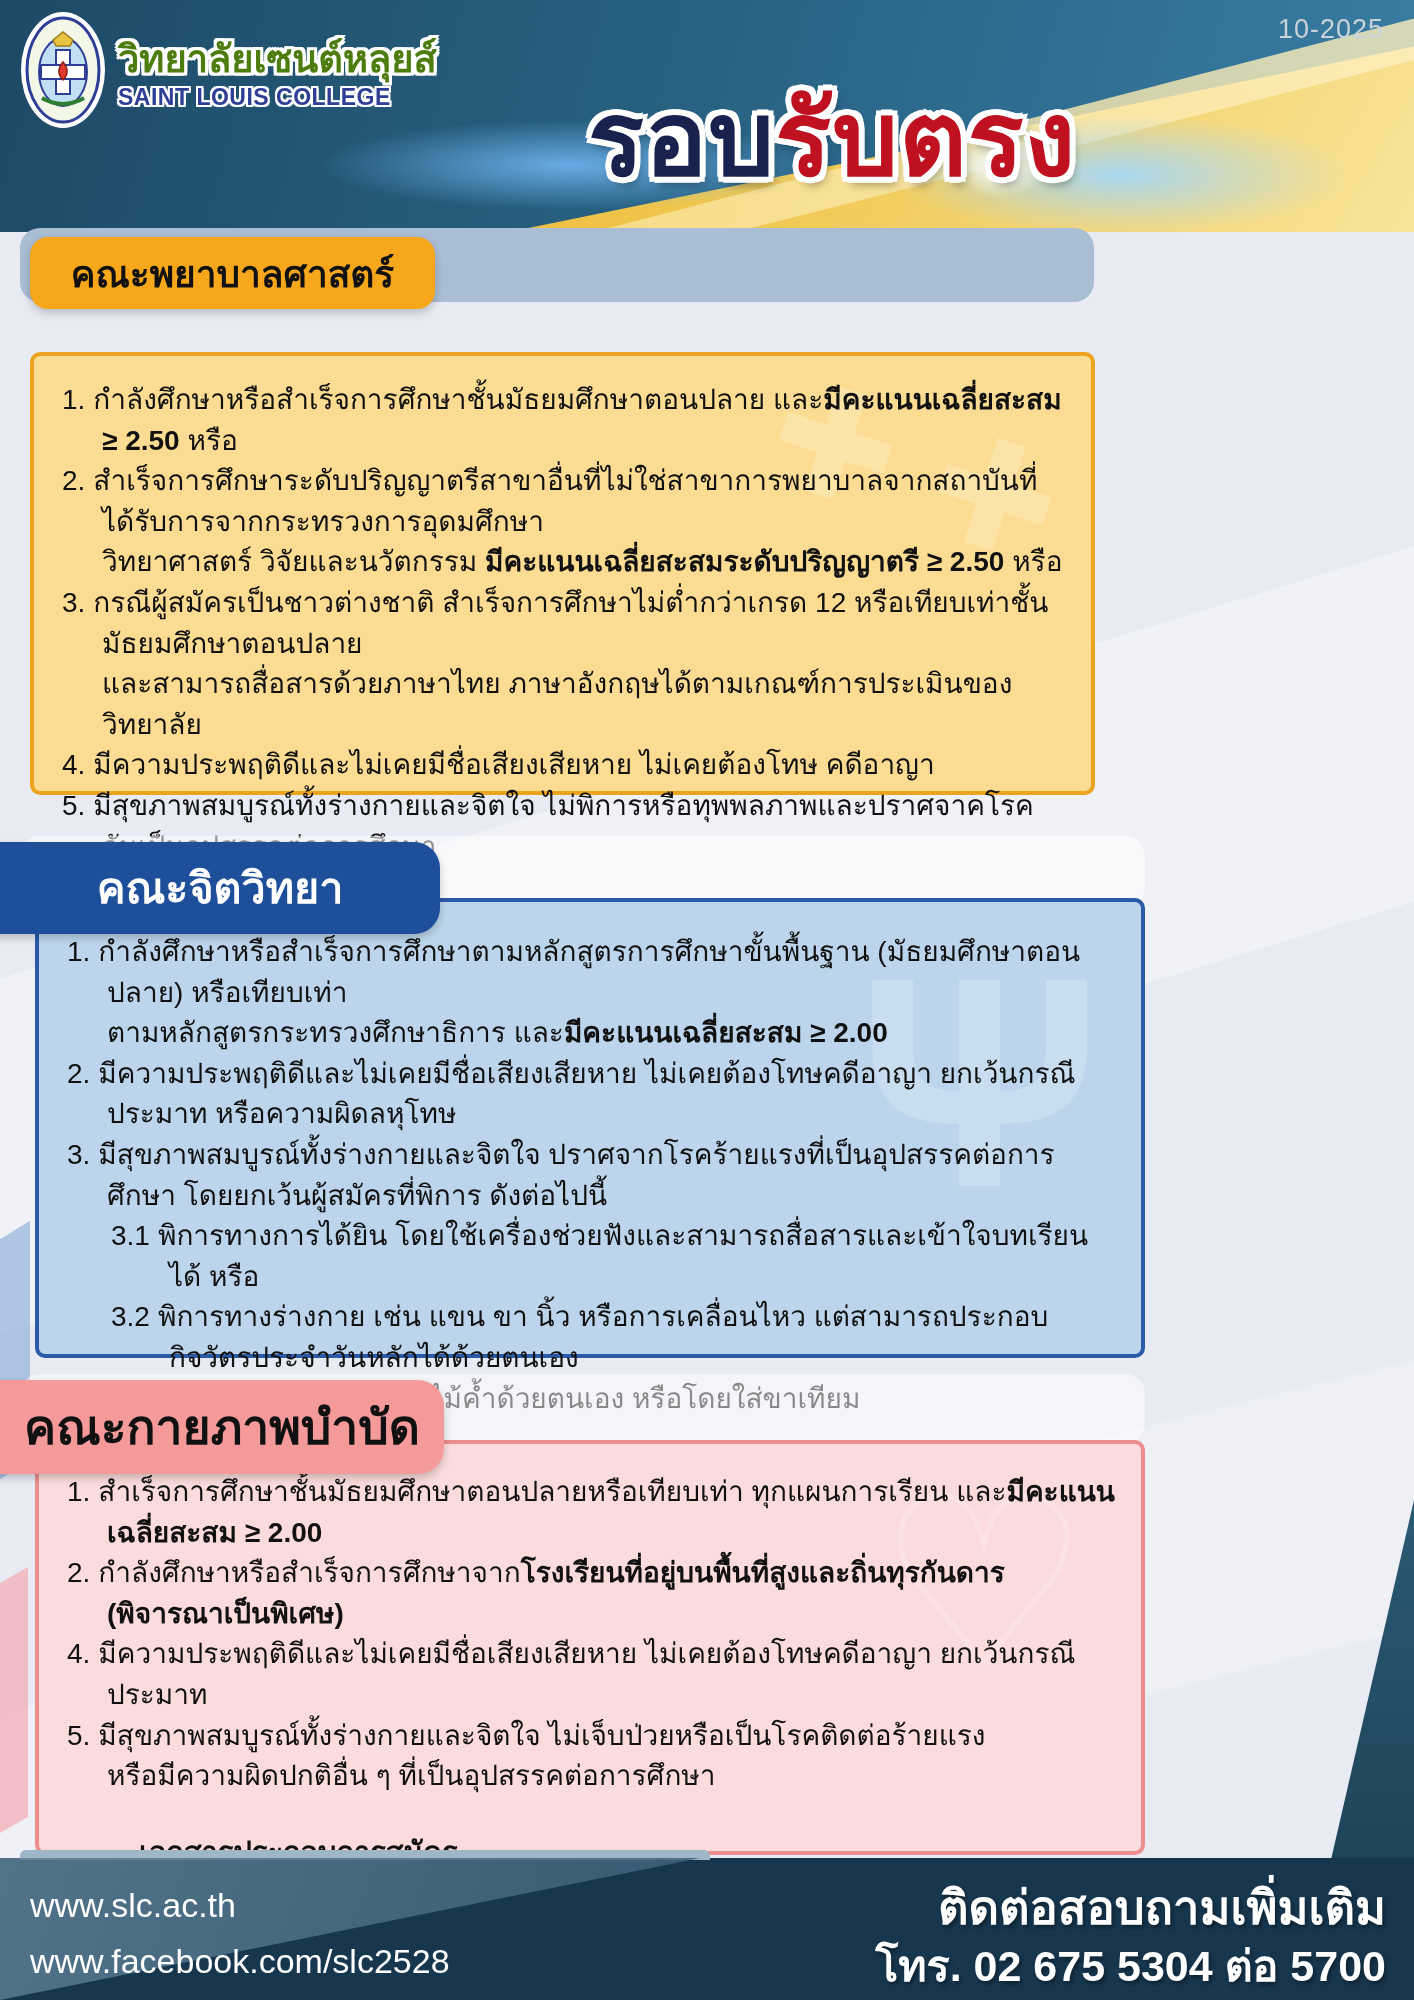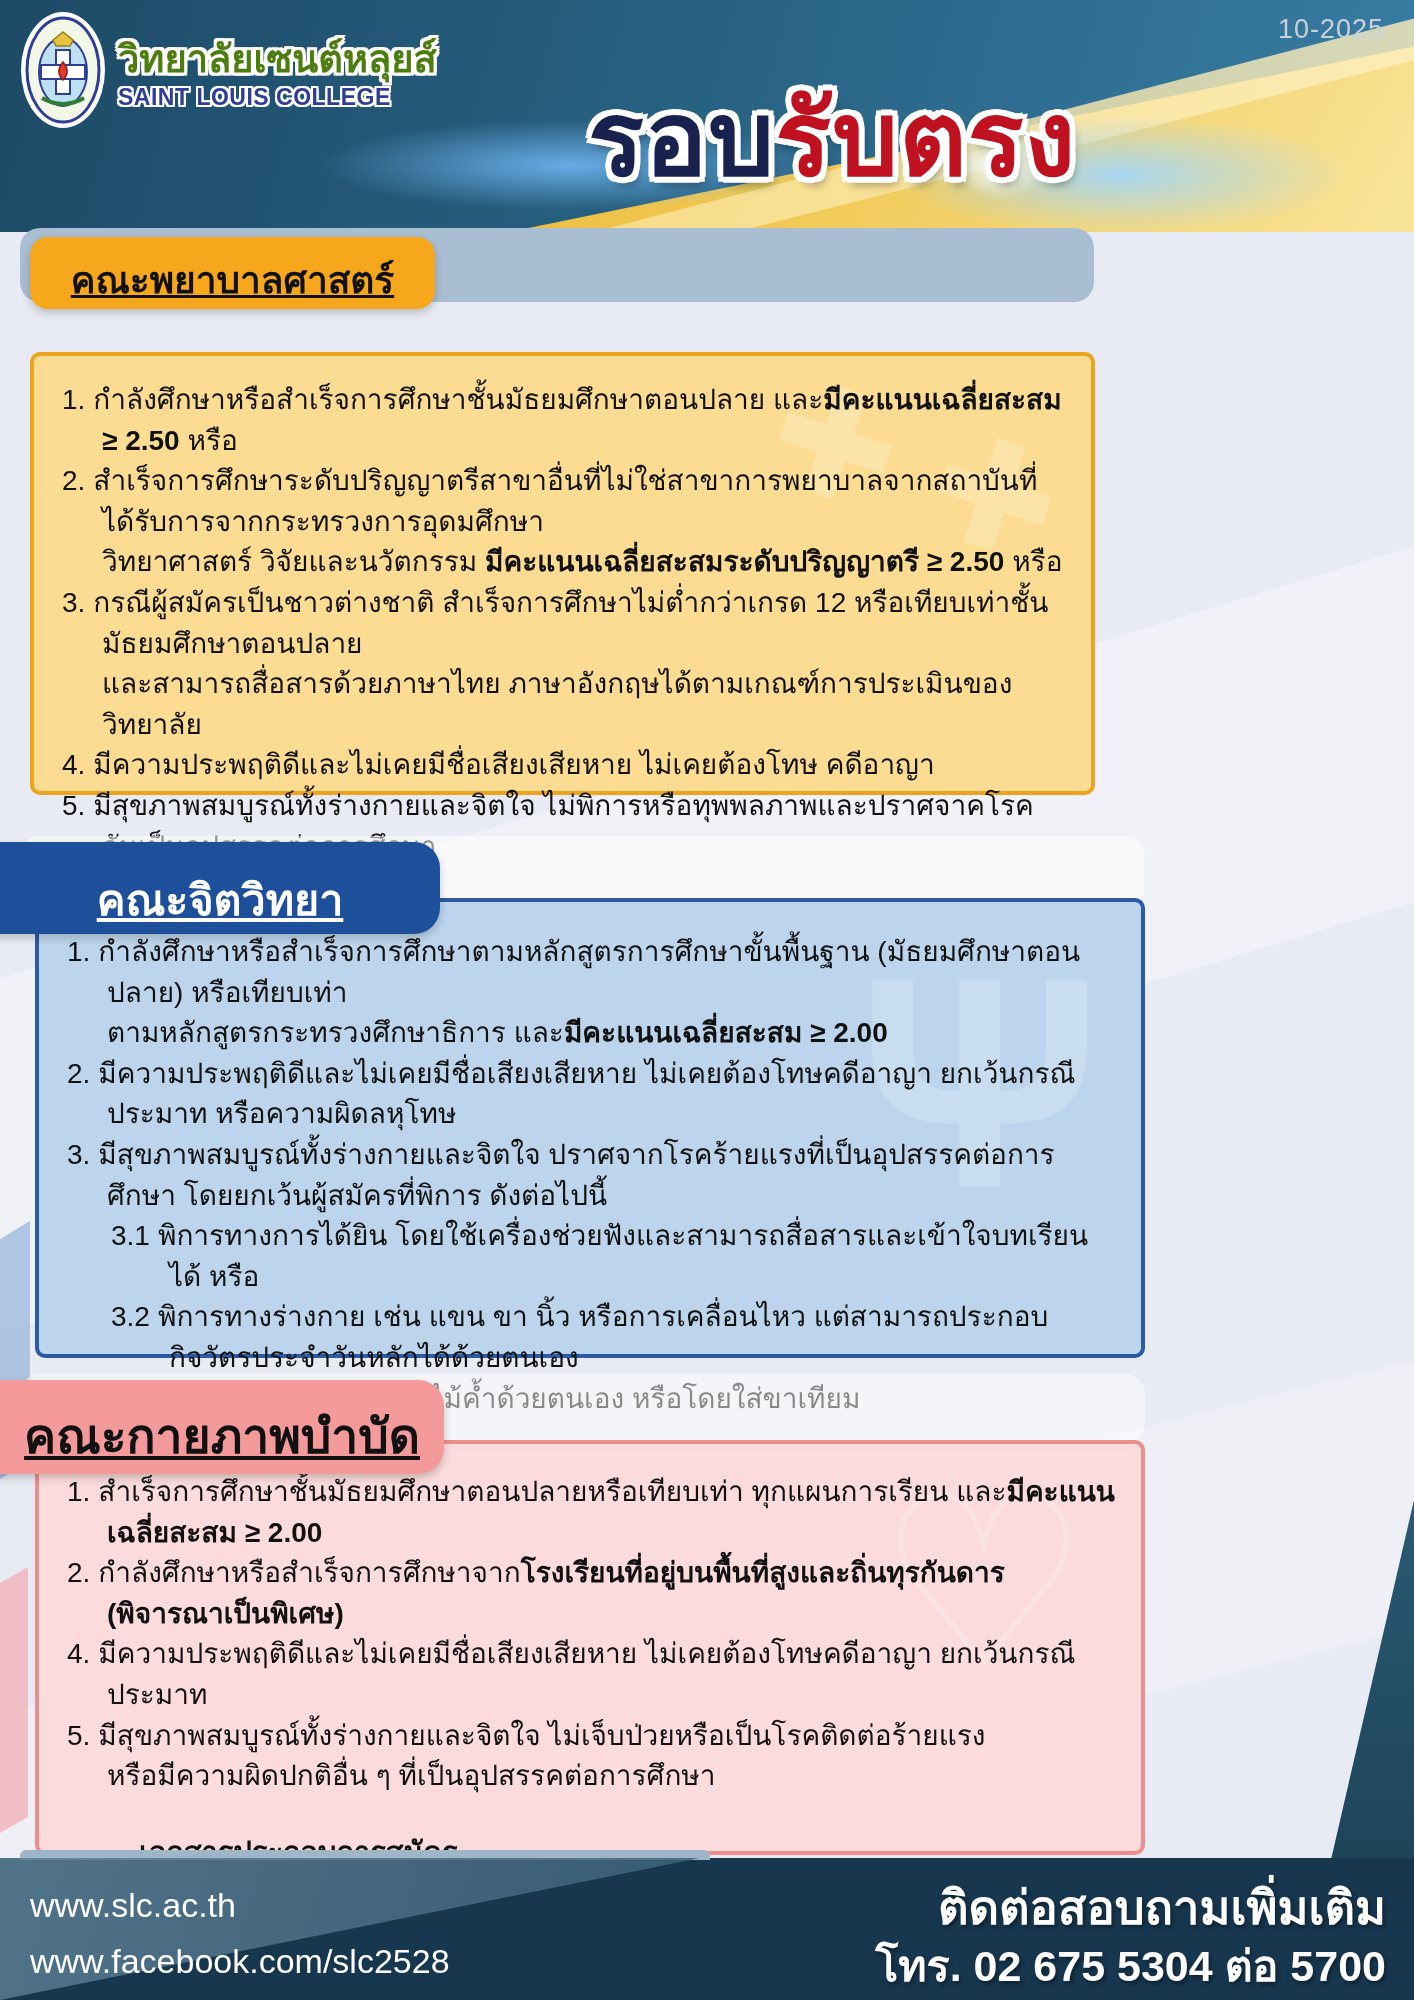--- a/index.html
+++ b/index.html
@@ -46,22 +46,22 @@
   .band1{left:-260px;top:760px;width:2000px;height:340px;transform:rotate(-17deg);}
   .band2{left:-300px;top:1530px;width:2100px;height:260px;transform:rotate(-14deg);background:rgba(255,255,255,.28);}
   .dark-wedge{position:absolute;right:0;top:1500px;width:90px;height:390px;background:linear-gradient(#2a5a74,#1d4257);clip-path:polygon(100% 0,100% 100%,0 100%);}
   .sliver{position:absolute;pointer-events:none;}
   .sliver-blue{left:0;top:1230px;width:30px;height:240px;background:#9fb9dd;transform:skewY(-32deg);opacity:.8;}
   .sliver-pink{left:0;top:1575px;width:28px;height:250px;background:#f3b3bb;transform:skewY(-30deg);opacity:.8;}
 
   
   .faculty .backdrop{position:absolute;border-radius:20px;}
   .faculty .card{position:absolute;border-radius:10px;border:4px solid var(--card-border);background:var(--card-bg);box-sizing:border-box;}
-  .faculty .tab{position:absolute;display:flex;align-items:flex-end;justify-content:center;background:var(--tab-bg);color:var(--tab-text);
-    font-weight:bold;box-shadow:0 4px 8px rgba(0,0,0,.2);text-decoration:underline;}
+  .faculty .tab{position:absolute;display:flex;align-items:center;justify-content:center;background:var(--tab-bg);color:var(--tab-text);
+    font-weight:bold;box-shadow:0 4px 8px rgba(0,0,0,.2);}
   .faculty .items{position:absolute;left:28px;right:24px;top:24px;font-size:28px;line-height:1.45;color:#111;}
   .item{padding-left:40px;text-indent:-40px;white-space:pre-wrap;}
   .item.sub{margin-left:44px;padding-left:58px;text-indent:-58px;}
   .item b{font-weight:bold;}
   .num{margin-right:8px;}
   .docs{margin-top:10px;padding-left:72px;text-indent:0;}
   .docs-heading{font-weight:bold;text-decoration:underline;font-size:29px;}
   .docs-line{margin-top:6px;padding-left:16px;font-size:28px;}
   .docs-line span{margin-right:46px;}
   .watermark{position:absolute;color:rgba(255,255,255,.55);opacity:.35;pointer-events:none;font-weight:bold;}

